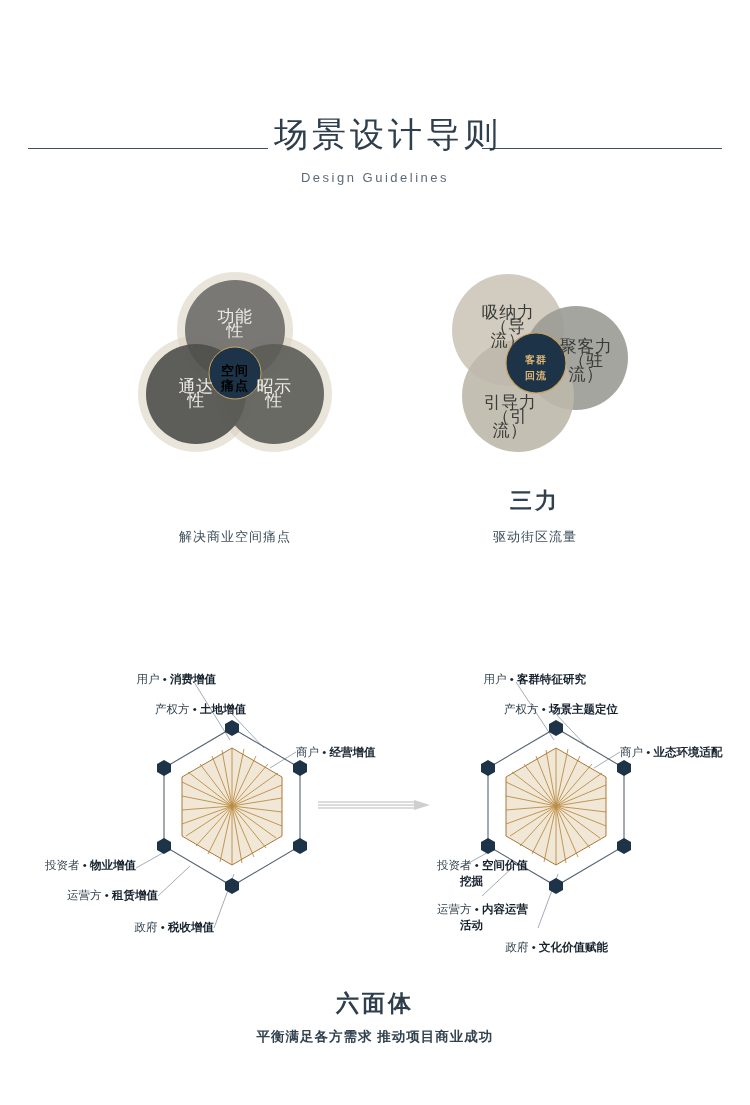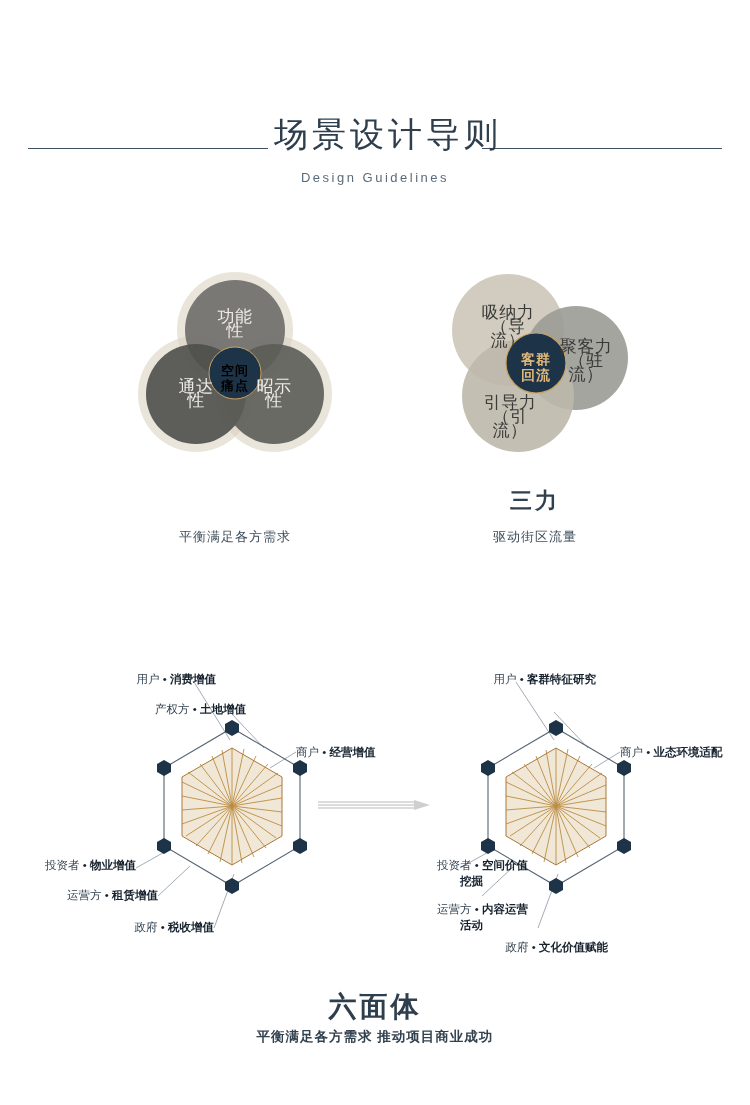--- a/index.html
+++ b/index.html
@@ -86,21 +86,21 @@
   .venn-core {
     position: absolute;
     text-align: center;
     font-family: "Liberation Serif", serif;
     font-size: 13px;
     line-height: 15px;
     color: #000000;
     font-weight: 700;
     letter-spacing: 1px;
   }
-  .venn-core.gold { color: #e0b87a; font-size: 14px; line-height: 16px; }
+  .venn-core.gold { color: #e0b87a; font-size: 10px; line-height: 16px; }
 
   
   .hex-section { position: absolute; top: 640px; left: 0; width: 750px; height: 430px; }
 
   .hex-block { position: absolute; top: 0; width: 360px; height: 330px; }
   .hex-block.left  { left: 8px; }
   .hex-block.right { left: 368px; }
 
   .hex-svg { position: absolute; top: 0; left: 0; }
 
@@ -120,21 +120,21 @@
     position: absolute;
     left: 318px; top: 160px;
     width: 116px; height: 10px;
   }
 
   .hex-caption-cn {
     position: absolute;
     top: 348px; left: 0; width: 750px;
     text-align: center;
     font-family: "Liberation Serif", serif;
-    font-size: 28px;
+    font-size: 23px;
     letter-spacing: 3px;
     font-weight: 700;
     color: #2f3e4d;
   }
   .hex-caption-sub {
     position: absolute;
     top: 388px; left: 0; width: 750px;
     text-align: center;
     font-size: 13.5px;
     letter-spacing: 1px;
@@ -180,21 +180,21 @@
   <div class="venn-label" style="left:144px; top:112px; width:44px;">
     <span>昭示</span><br>
     <span>性</span>
   </div>
 
   <div class="venn-core" style="left:101px; top:95px; width:52px;">
     <span>空间</span><br>
     <span>痛点</span>
   </div>
 
-  <div class="venn-caption-sub">平衡满足各方需求</div>
+  <div class="venn-caption-sub">解决商业空间痛点</div>
 </div>
 
 <div class="venn-block right">
   <svg class="venn-svg" width="254" height="200" viewBox="0 0 254 200">
     <g>
       <circle cx="100" cy="62" r="56" fill="#cfc9bc" opacity="0.95"></circle>
       <circle cx="168" cy="90" r="52" fill="#9b9b95" opacity="0.9"></circle>
       <circle cx="110" cy="128" r="56" fill="#bdb8ab" opacity="0.9"></circle>
       <circle cx="128" cy="95" r="30" fill="#1d3348"></circle>
       <circle cx="128" cy="95" r="30" fill="none" stroke="#c9a25f" stroke-width="1.2"></circle>
@@ -369,24 +369,29 @@
       <g fill="#1d3348">
         <polygon points="188,80 195,84 195,92 188,96 181,92 181,84"></polygon>
         <polygon points="256,120 263,124 263,132 256,136 249,132 249,124"></polygon>
         <polygon points="256,198 263,202 263,210 256,214 249,210 249,202"></polygon>
         <polygon points="188,238 195,242 195,250 188,254 181,250 181,242"></polygon>
         <polygon points="120,198 127,202 127,210 120,214 113,210 113,202"></polygon>
         <polygon points="120,120 127,124 127,132 120,136 113,132 113,124"></polygon>
       </g>
     </svg>
 
-    <div class="hx-label r" style="left:16px; top:32px; width:212px;">
+    <div class="hx-label r" style="left:6px; top:32px; width:212px;">
       <span class="who">用户</span>
       <span class="dot">•</span>
       <span class="val">客群特征研究</span>
+    </div>
+    <div class="hx-label r" style="left:0; top:62px; width:250px;">
+      <span class="who">产权方</span>
+      <span class="dot">•</span>
+      <span class="val">场景主题定位</span>
     </div>
     <div class="hx-label" style="left:252px; top:105px;">
       <span class="who">商户</span>
       <span class="dot">•</span>
       <span class="val">业态环境适配</span>
     </div>
     <div class="hx-label" style="left:0; top:218px; width:160px; text-align:right;">
       <span class="who">投资者</span>
       <span class="dot">•</span>
       <span class="val">空间价值</span>

